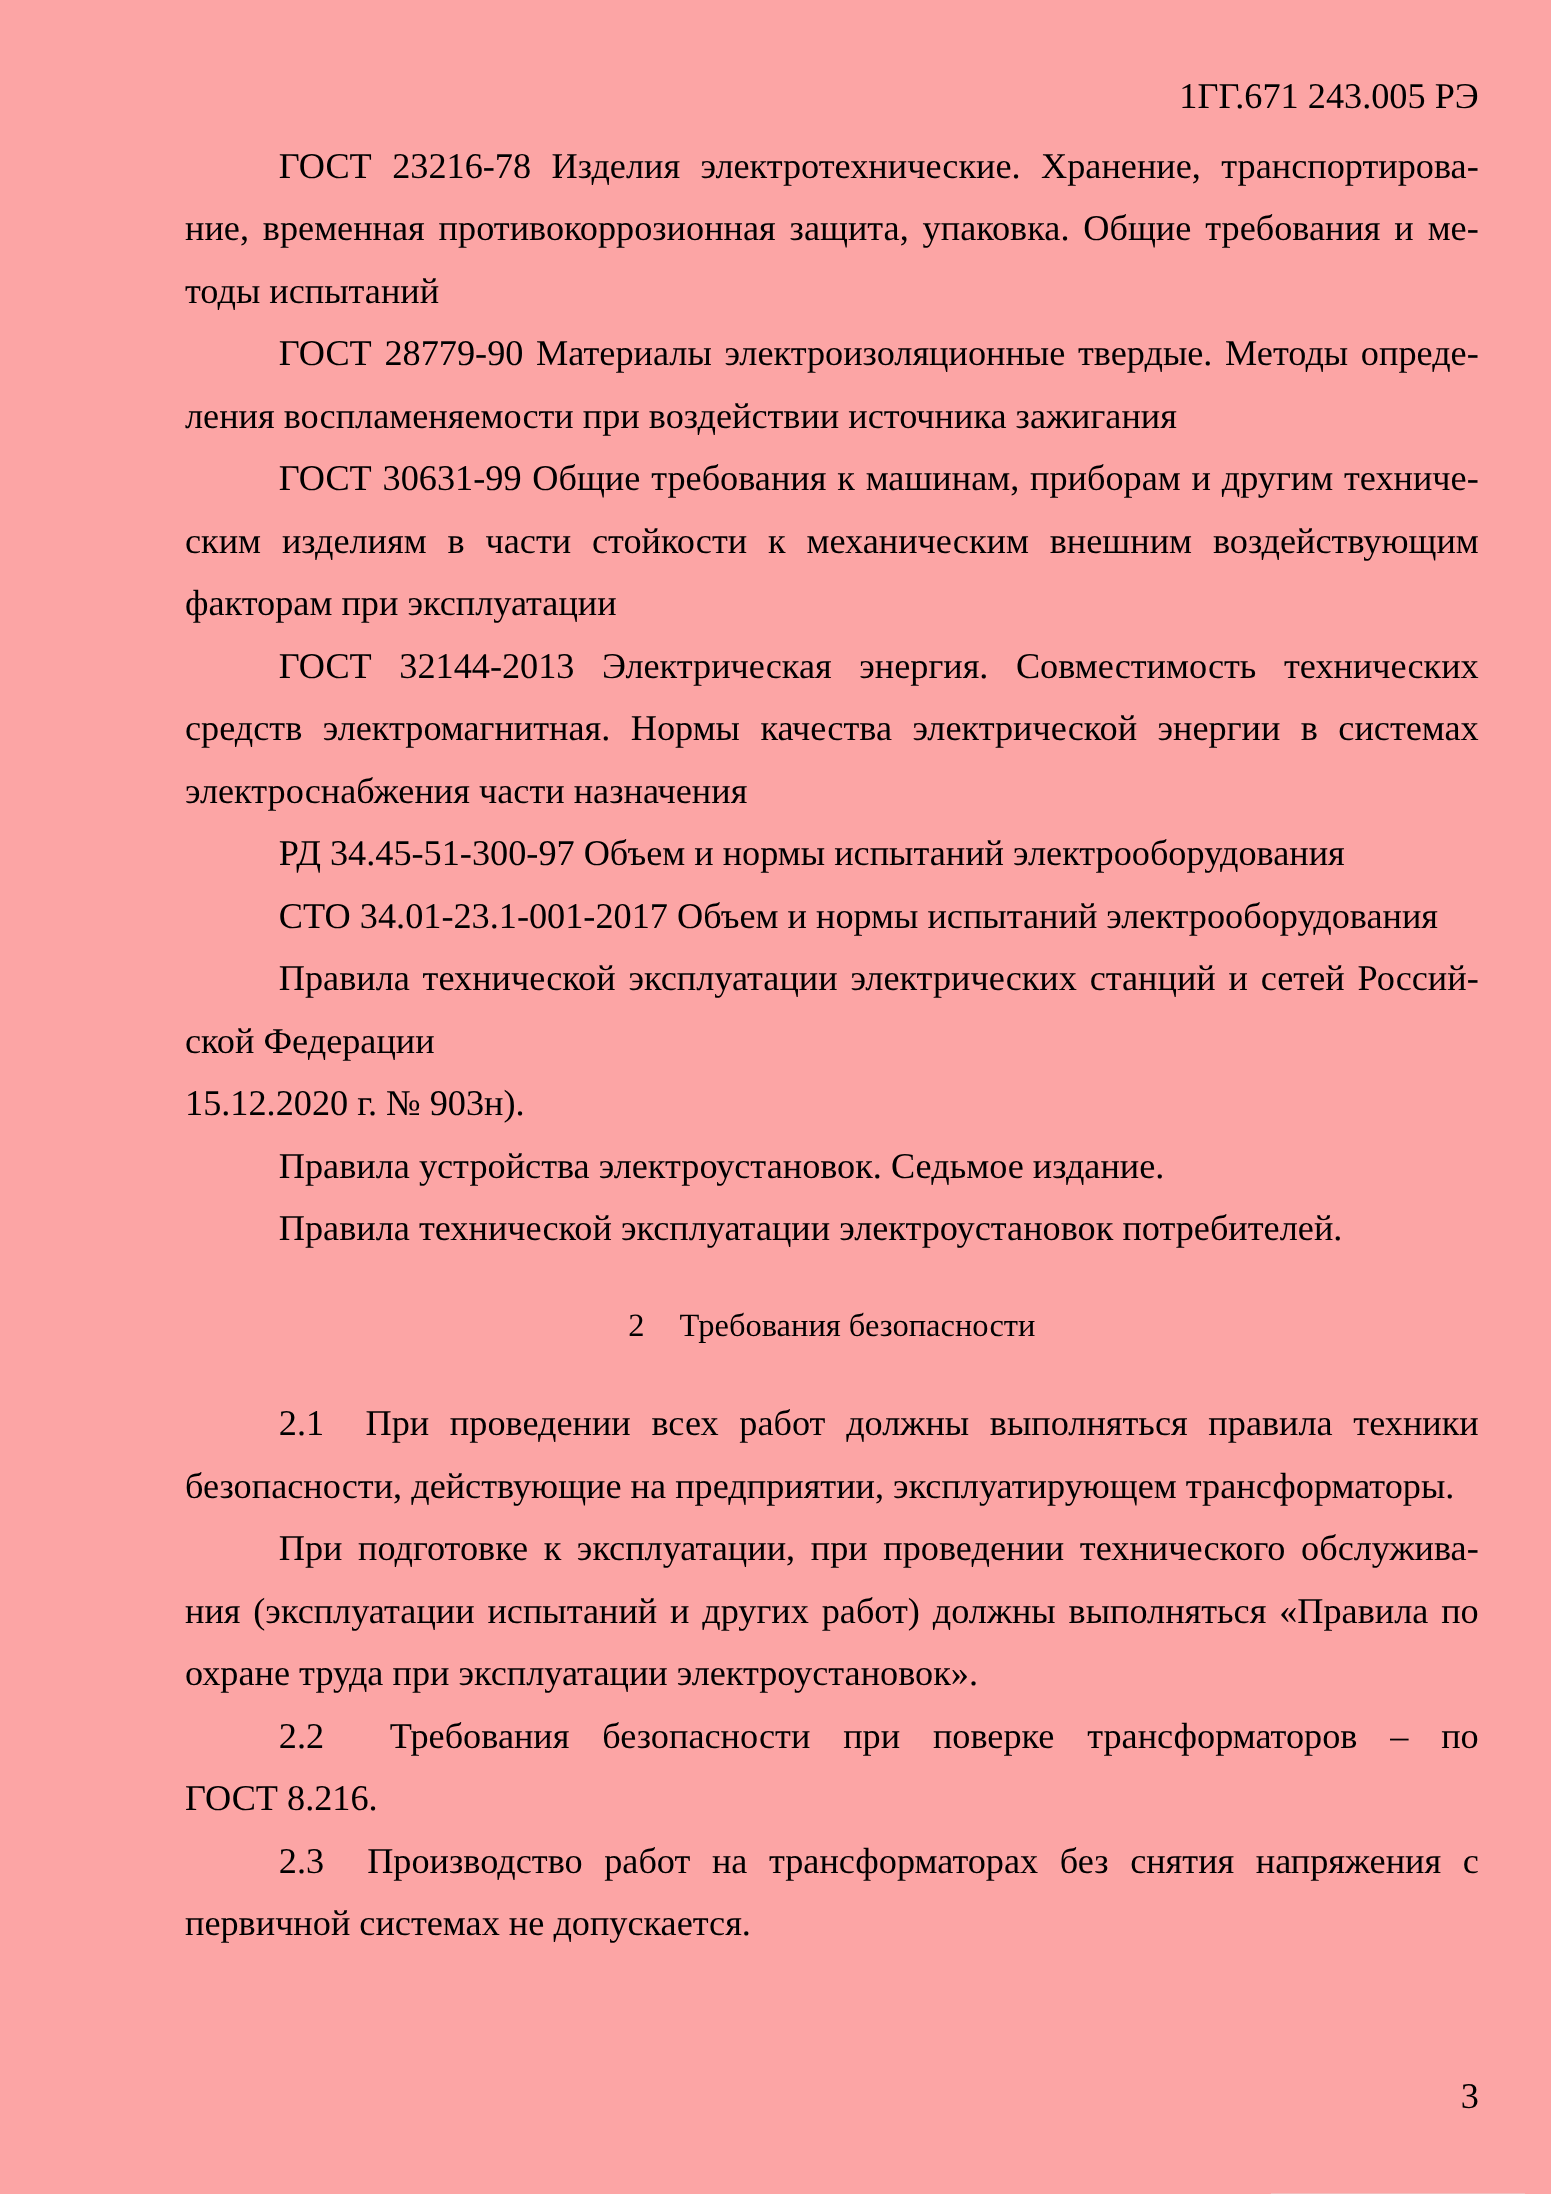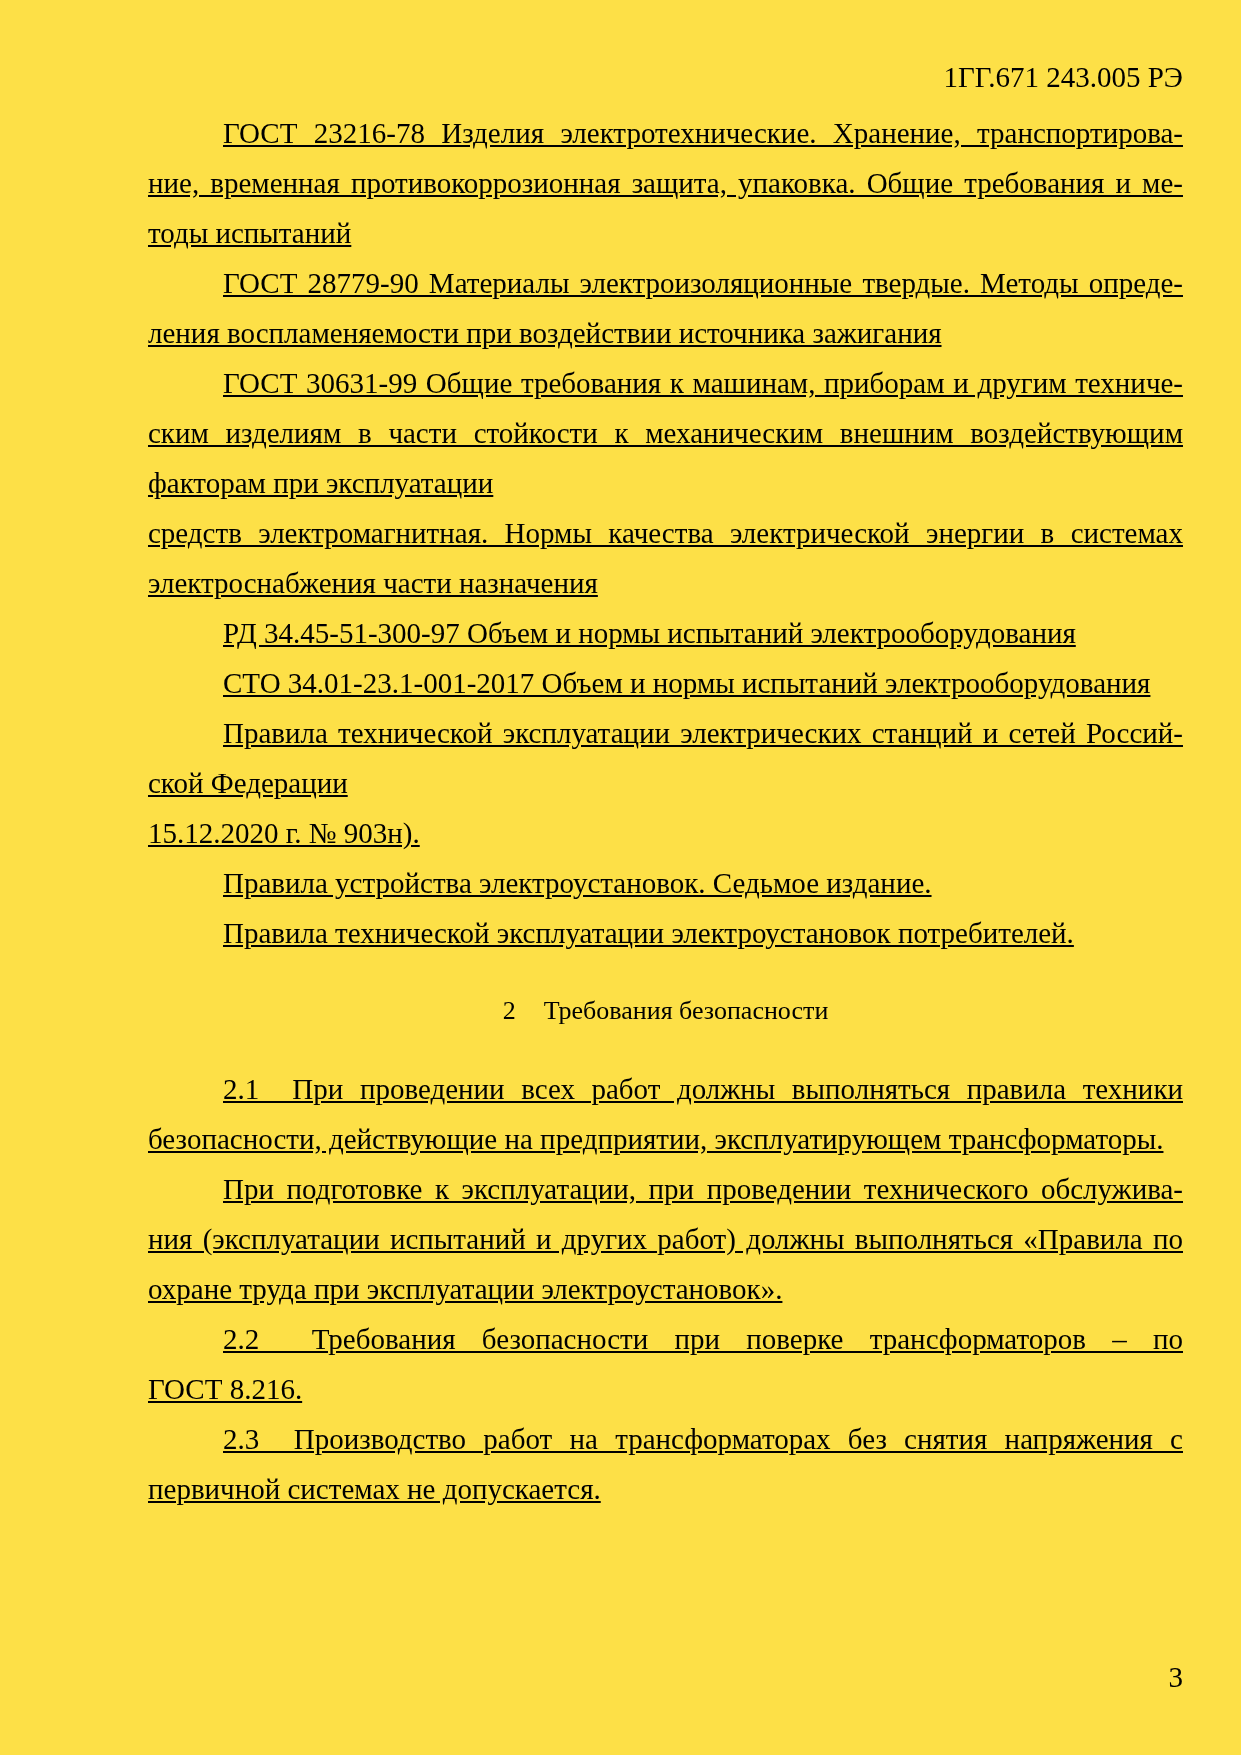--- a/index.html
+++ b/index.html
@@ -1,41 +1,41 @@
 <!DOCTYPE html>
 <html lang="ru"><head>
 <meta charset="utf-8">
 <style>
   html, body { margin: 0; padding: 0; background: #e8e8e8; }
   .page {
     position: relative;
     width: 1241px;
     height: 1755px;
-    background: #fde047;
+    background: #fca5a5;
     color: #000000;
     font-family: "Liberation Serif", "DejaVu Serif", serif;
     font-size: 29px;
     overflow: hidden;
   }
   .doc-number {
     position: absolute;
     top: 52px;
     left: 148px;
     width: 1035px;
     text-align: right;
     line-height: 50px;
     white-space: nowrap;
   }
   .content {
     position: absolute;
     top: 108px;
     left: 148px;
     width: 1035px;
   }
-  .para { margin: 0; padding: 0; text-decoration: underline; }
+  .para { margin: 0; padding: 0; }
   .line {
     height: 50px;
     line-height: 50px;
     text-align: justify;
     text-align-last: justify;
   }
   .line.last { text-align-last: left; }
   .line.indent { text-indent: 75px; }
   .heading {
     height: 50px;
@@ -75,20 +75,21 @@
       <span class="line last" style="display:block">ления воспламеняемости при воздействии источника зажигания</span>
     </p>
 
     <p class="para">
       <span class="line indent" style="display:block">ГОСТ 30631-99 Общие требования к машинам, приборам и другим техниче-</span>
       <span class="line" style="display:block">ским изделиям в части стойкости к механическим внешним воздействующим</span>
       <span class="line last" style="display:block">факторам при эксплуатации</span>
     </p>
 
     <p class="para">
+      <span class="line indent" style="display:block">ГОСТ 32144-2013 Электрическая энергия. Совместимость технических</span>
       <span class="line" style="display:block">средств электромагнитная. Нормы качества электрической энергии в системах</span>
       <span class="line last" style="display:block">электроснабжения части назначения</span>
     </p>
 
     <p class="para">
       <span class="line last indent" style="display:block">РД 34.45-51-300-97 Объем и нормы испытаний электрооборудования</span>
     </p>
 
     <p class="para">
       <span class="line last indent" style="display:block">СТО 34.01-23.1-001-2017 Объем и нормы испытаний электрооборудования</span>

